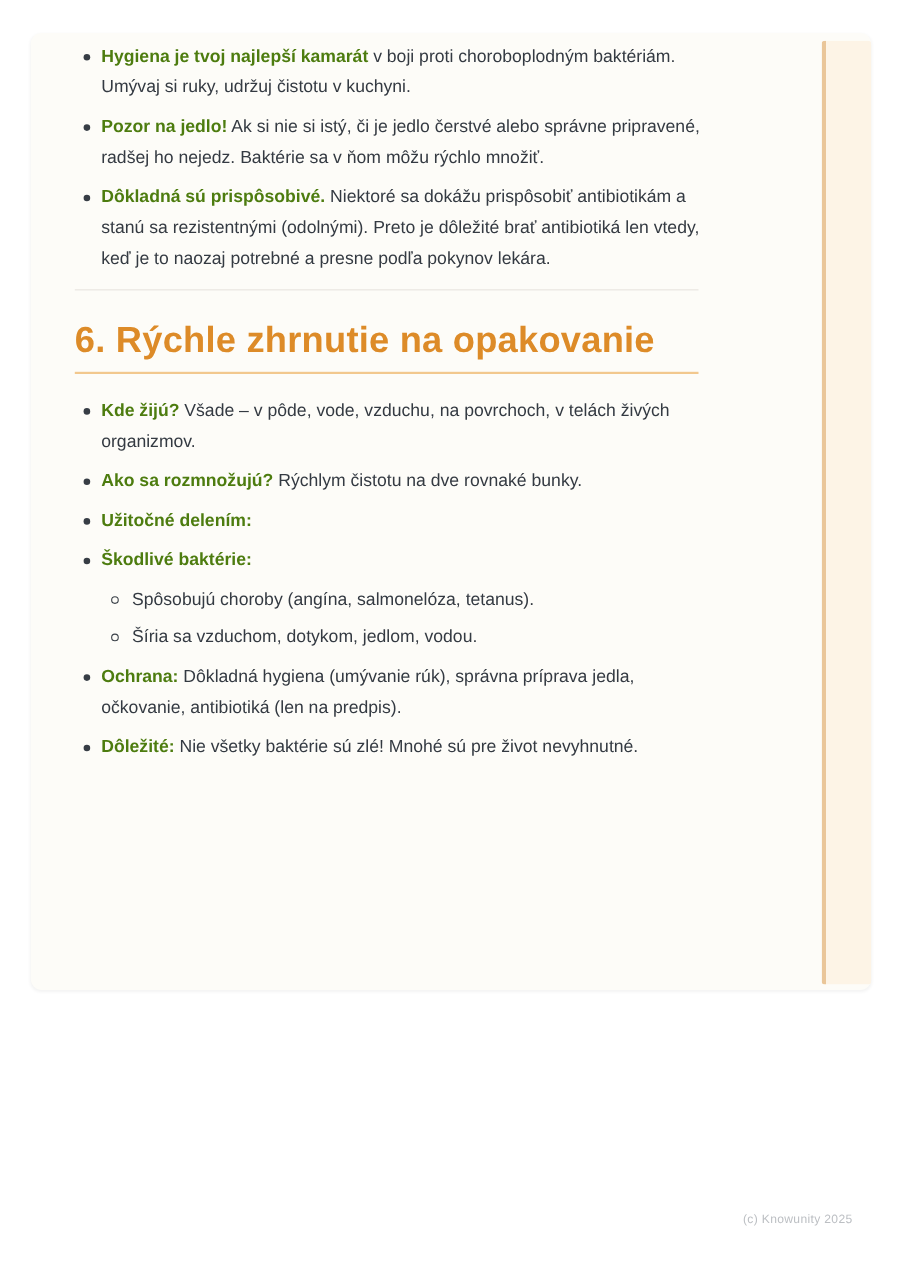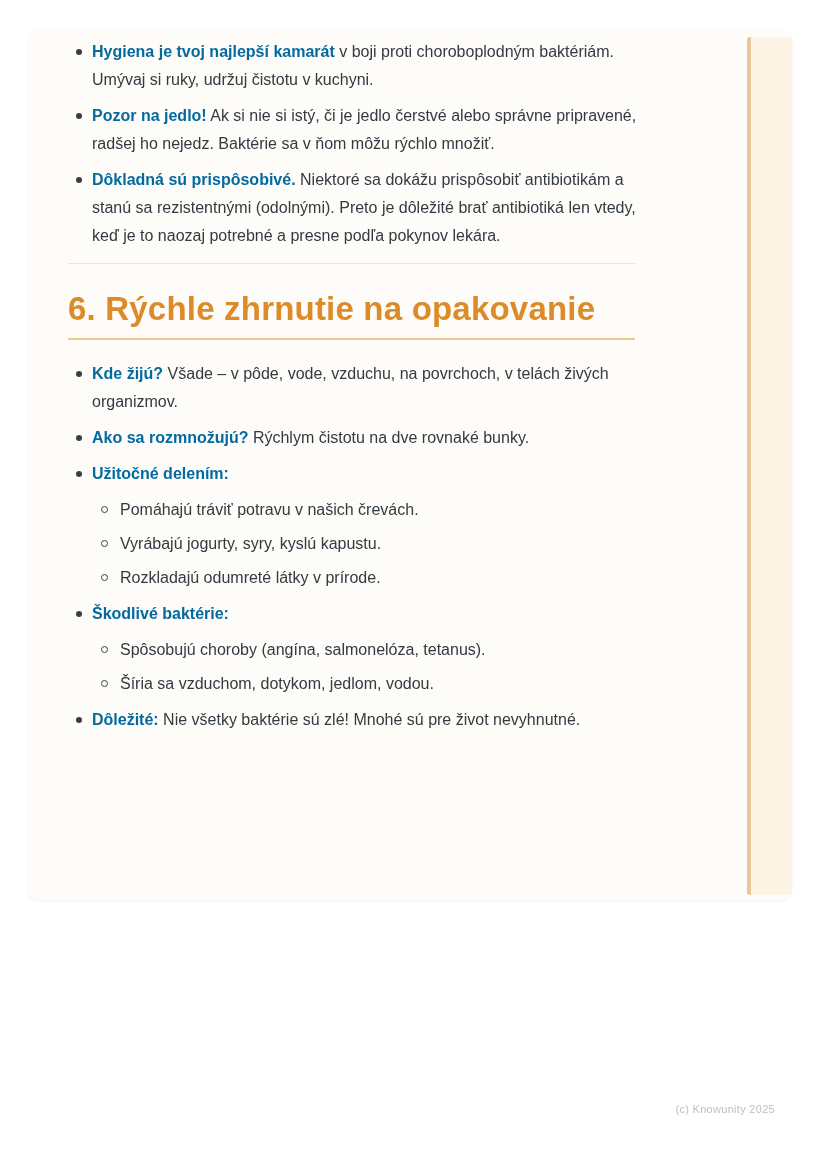--- a/index.html
+++ b/index.html
@@ -29,21 +29,21 @@
     content:""; position:absolute; left:8px; top:11px;
     width:6px; height:6px; border-radius:50%; background:#373d45;
   }
   ul.sub { margin-top:8px; }
   ul.sub > li { position:relative; padding-left:28px; margin-bottom:6px; }
   ul.sub > li::before {
     content:""; position:absolute; left:9px; top:10px;
     width:5px; height:5px; border-radius:50%;
     border:1.5px solid #3a4048; background:transparent;
   }
-  b, .lead { font-weight:bold; color:#0369a1; }
+  b, .lead { font-weight:bold; color:#4d7c0f; }
   .it { }
   hr.divider {
     border:none; height:1px; width:567px; background:#e7e4de;
     margin:13px 0 0 0;
   }
   h2.section-heading {
     margin:26px 0 0 0; font-size:33px; line-height:38px;
     font-weight:bold; color:#dd8b28; letter-spacing:0.2px;
   }
   .heading-underline {
@@ -87,32 +87,30 @@
 
       <ul class="main summary">
         <li>
           <span class="lead">Kde žijú?</span><span> Všade – v pôde, vode, vzduchu, na povrchoch, v telách živých organizmov.</span>
         </li>
         <li>
           <span class="lead">Ako sa rozmnožujú?</span><span> Rýchlym čistotu na dve rovnaké bunky.</span>
         </li>
         <li>
           <span class="lead">Užitočné delením:</span>
-          <ul class="sub">
-            <li><span>Pomáhajú tráviť potravu v našich črevách.</span></li>
-            <li><span>Vyrábajú jogurty, syry, kyslú kapustu.</span></li>
-            <li><span>Rozkladajú odumreté látky v prírode.</span></li>
-          </ul>
         </li>
         <li>
           <span class="lead">Škodlivé baktérie:</span>
           <ul class="sub">
             <li><span>Spôsobujú choroby (angína, salmonelóza, tetanus).</span></li>
             <li><span>Šíria sa vzduchom, dotykom, jedlom, vodou.</span></li>
           </ul>
+        </li>
+        <li>
+          <span class="lead">Ochrana:</span><span> Dôkladná hygiena (umývanie rúk), správna príprava jedla, očkovanie, antibiotiká (len na predpis).</span>
         </li>
         <li>
           <span class="lead">Dôležité:</span><span> Nie všetky baktérie sú zlé! Mnohé sú pre život nevyhnutné.</span>
         </li>
       </ul>
 
     </div>
   </div>
 
   <div class="copyright">(c) Knowunity 2025</div>

